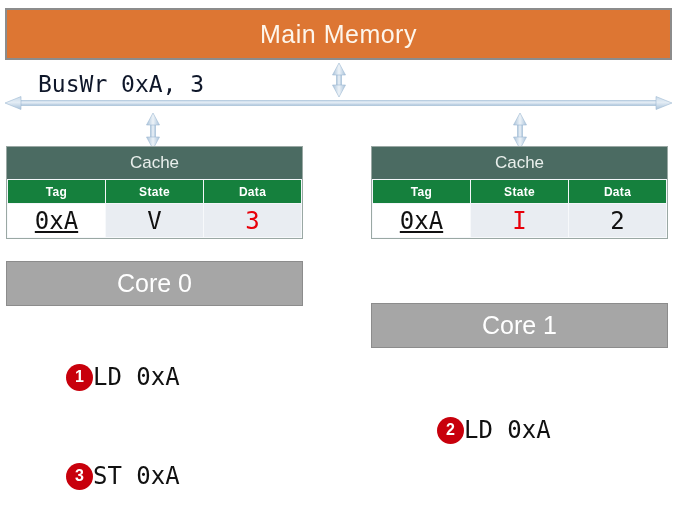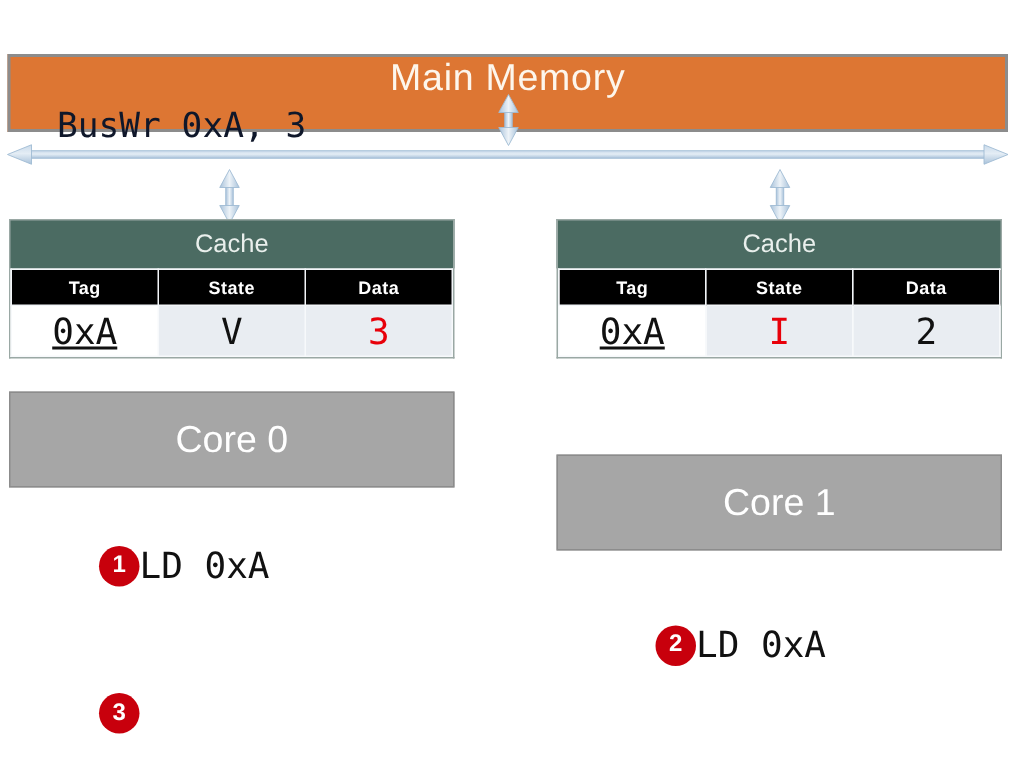--- a/index.html
+++ b/index.html
@@ -20,22 +20,22 @@
   #main-memory {
     position: absolute;
     left: 5px;
     top: 8px;
     width: 667px;
     height: 52px;
     box-sizing: border-box;
     background: #DD7633;
     border: 2px solid #8C8C8C;
     display: flex;
-    justify-content: center;
-    margin-top: 28px;
+    align-items: center;
+    justify-content: center;
   }
   #main-memory .label {
     color: #FDF6EC;
     font-size: 25px;
     letter-spacing: 0.5px;
   }
 
   
   #bus-line {
     position: absolute;
@@ -80,21 +80,21 @@
     justify-content: center;
     color: #E9EFEC;
     font-size: 17px;
   }
   .cache-table {
     width: 100%;
     border-collapse: collapse;
     table-layout: fixed;
   }
   .cache-table th {
-    background: #000000;
+    background: #15803d;
     color: #FFFFFF;
     font-size: 12px;
     font-weight: bold;
     height: 21px;
     border: 1px solid #F3F6F9;
     letter-spacing: 0.3px;
   }
   .cache-table td {
     background: #E9EDF2;
     height: 33px;
@@ -110,21 +110,21 @@
   .cache-wrap {
     border: 1px solid #9AA8A4;
     border-top: none;
     box-sizing: border-box;
   }
 
   
   .core-block {
     position: absolute;
     width: 297px;
-    height: 64px;
+    height: 45px;
     box-sizing: border-box;
     background: #A6A6A6;
     border: 1px solid #8C8C8C;
     display: flex;
     align-items: center;
     justify-content: center;
   }
   .core-block.left  { left: 6px;   top: 261px; }
   .core-block.right { left: 371px; top: 261px; margin-top: 42px; }
   .core-block .label {
@@ -261,13 +261,14 @@
 <div class="step" id="step-1">
   <span class="badge">1</span>
   <span class="text">LD 0xA</span>
 </div>
 <div class="step" id="step-2">
   <span class="badge">2</span>
   <span class="text">LD 0xA</span>
 </div>
 <div class="step" id="step-3">
   <span class="badge">3</span>
+  <span class="text">ST 0xA</span>
 </div>
 
 </body></html>

